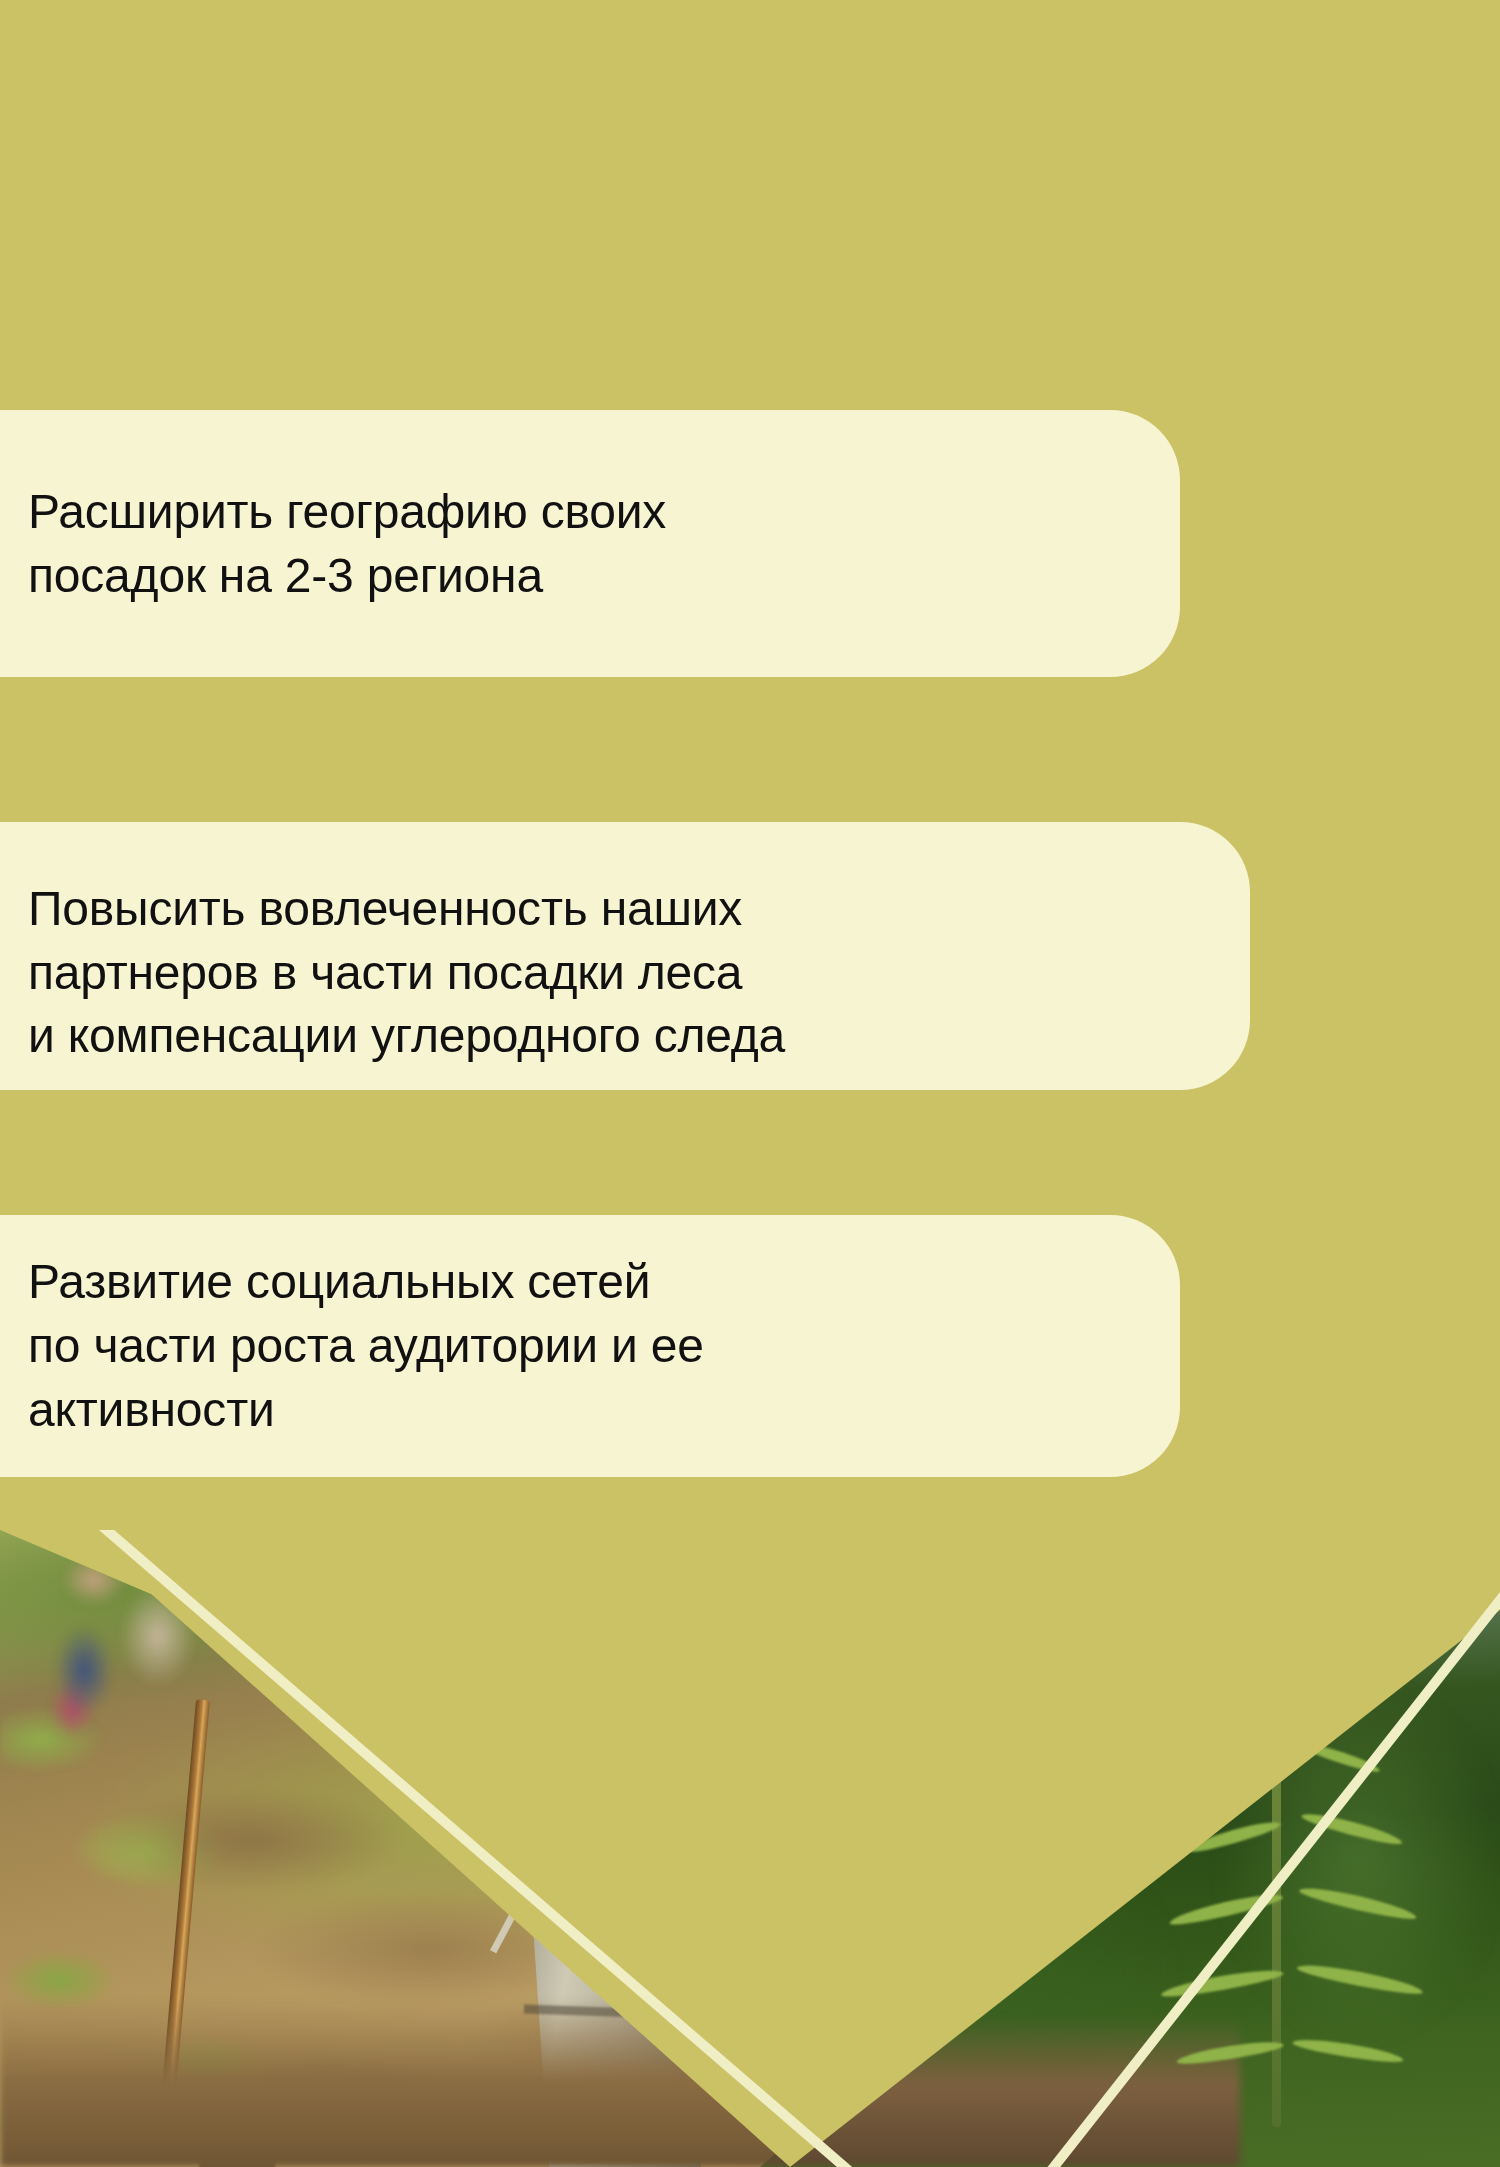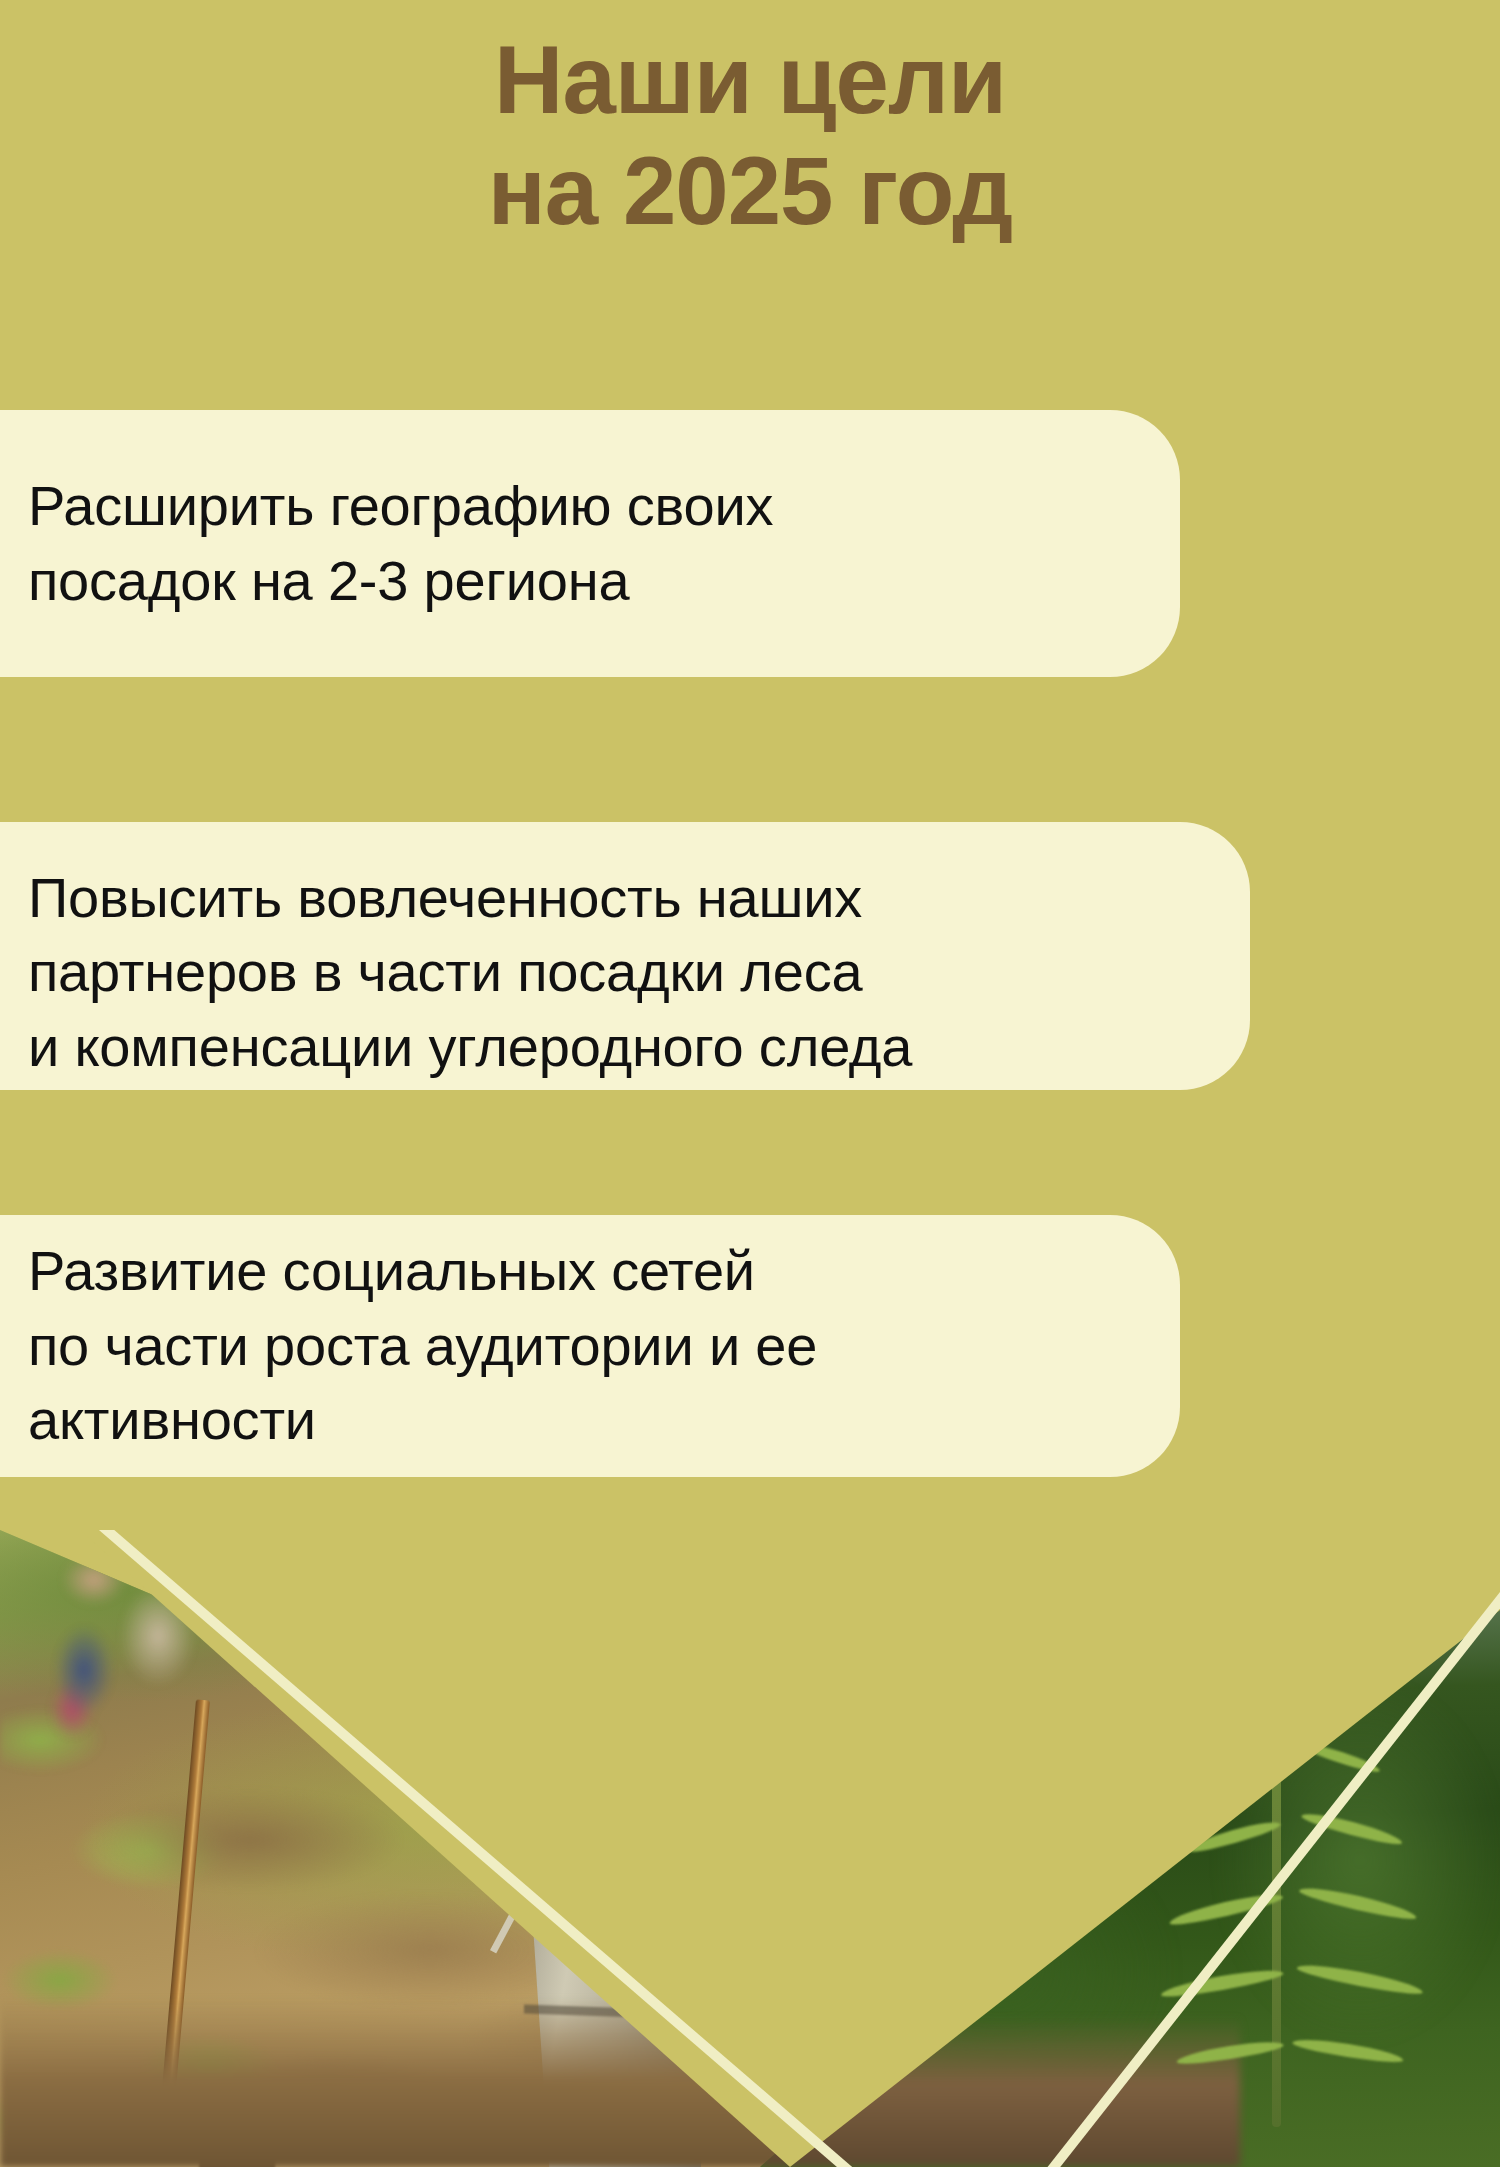--- a/index.html
+++ b/index.html
@@ -46,21 +46,21 @@
     box-sizing: border-box;
     padding-left: 98px;
     padding-right: 40px;
   }
   #card-1 { top: 410px;  width: 1250px; height: 267px; }
   #card-2 { top: 822px;  width: 1320px; height: 268px; }
   #card-3 { top: 1215px; width: 1250px; height: 262px; }
 
   .card-text {
     color: #111111;
-    font-size: 56px;
+    font-size: 48px;
     line-height: 1.33;
     white-space: pre-line;
     letter-spacing: -0.2px;
   }
 
   
   #collage {
     position: absolute;
     left: 0;
     top: 1530px;
@@ -295,24 +295,20 @@
     width: 10px; height: 940px;
     transform: rotate(38.2deg);
     transform-origin: top left;
   }
 </style>
 </head>
 <body>
 
 <div id="poster" style="background: rgb(203, 194, 102);">
 
-  <div id="title-block">
-    <span class="title-line" style="color: rgb(122, 92, 50);">Наши цели</span>
-    <span class="title-line" style="color: rgb(122, 92, 50);">на 2025 год</span>
-  </div>
 
   <div class="card" id="card-1" style="background: rgb(247, 244, 210);">
     <div class="card-text" style="color: rgb(17, 17, 17);">Расширить географию своих
 посадок на 2-3 региона</div>
   </div>
 
   <div class="card" id="card-2" style="background: rgb(247, 244, 210);">
     <div class="card-text" style="color: rgb(17, 17, 17); margin-top: 33px;">Повысить вовлеченность наших
 партнеров в части посадки леса
 и компенсации углеродного следа</div>

